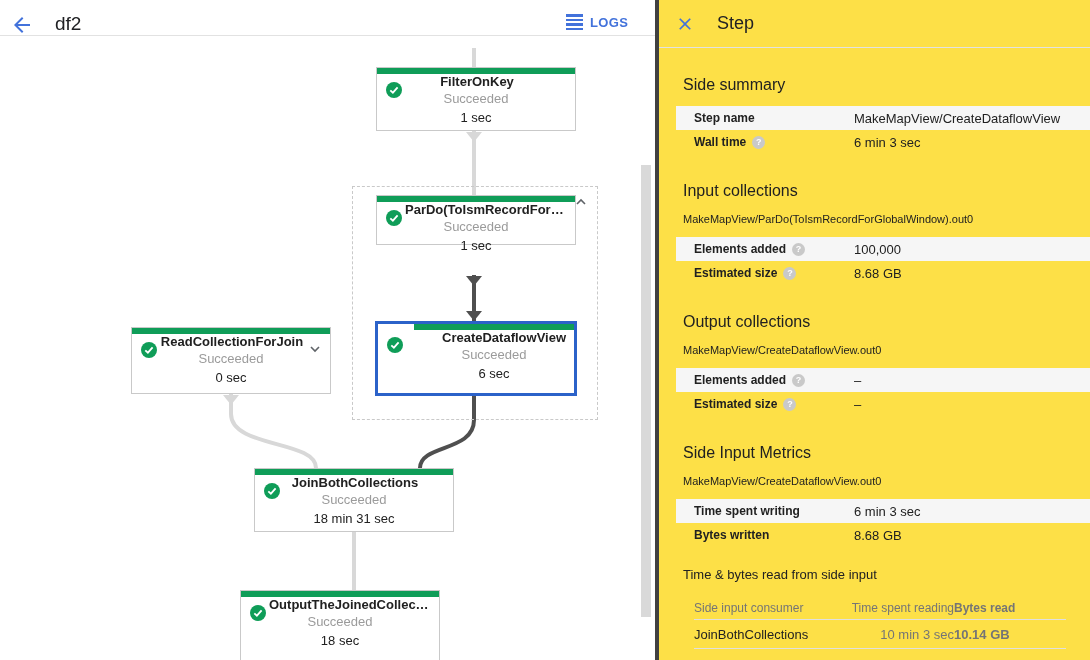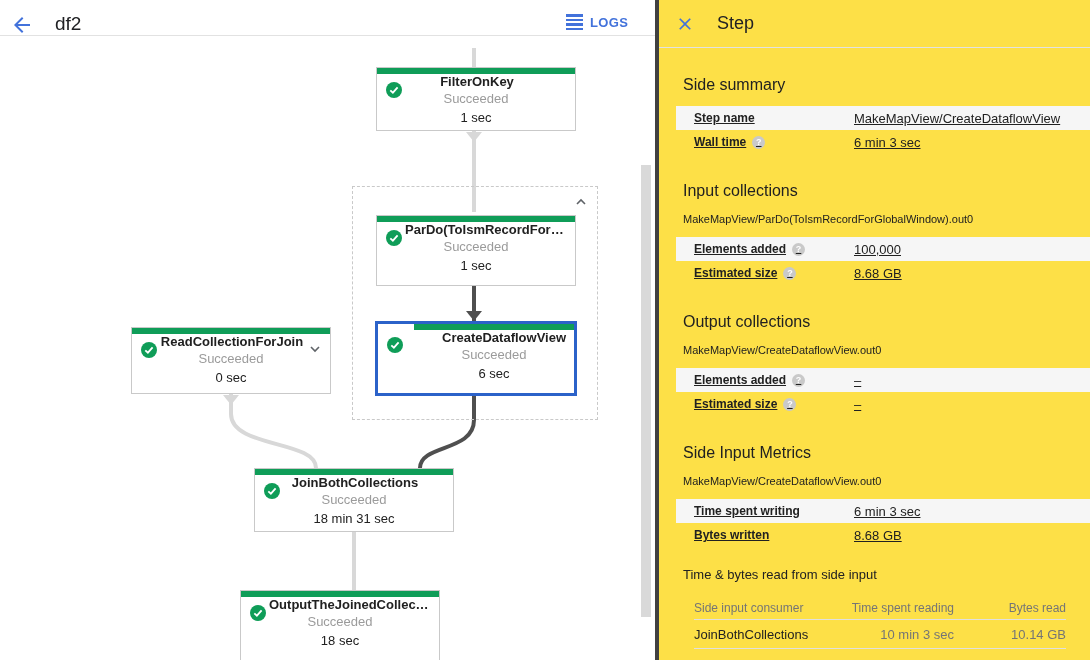--- a/index.html
+++ b/index.html
@@ -30,52 +30,52 @@
   .node .bar { height:6px; background:var(--green); }
   .node .check { position:absolute; left:9px; top:14px; width:16px; height:16px; }
   .node.selected .check { top:13px; }
   .node .title { text-align:center; font-size:13px; font-weight:bold; color:#212121; padding:0 26px 0 28px; white-space:nowrap; overflow:hidden; }
   .node .status { text-align:center; font-size:13px; color:#9b9b9b; line-height:19px; }
   .node .time { text-align:center; font-size:13px; color:#212121; line-height:19px; }
   .node.selected { border:3px solid var(--selected); }
   .node .expander { position:absolute; right:7px; top:13px; width:16px; height:16px; cursor:pointer; }
 
   .n-filter { left:376px; top:19px;  height:64px; }
-  .n-pardo  { left:376px; top:167px; height:71px; }
+  .n-pardo  { left:376px; top:147px; height:50px; }
   .n-create { left:375px; top:273px; height:75px; width:202px;padding-left:36px; }
   .n-read   { left:131px; top:279px; height:67px; }
   .n-join   { left:254px; top:420px; height:64px; }
   .n-output { left:240px; top:542px; height:72px; }
 
   .vscroll { position:absolute; left:641px; top:117px; width:10px; height:452px; background:#d9d9d9; cursor:pointer; }
 
   
   .panel { position:absolute; left:655px; top:0; width:435px; height:660px; background:#fde047; border-left:4px solid #404040; }
   .panel-header { position:relative; height:48px; border-bottom:1px solid #e2e2e2; }
   .close-btn { position:absolute; left:16px; top:14px; width:20px; height:20px; cursor:pointer; }
   .panel-title { position:absolute; left:58px; top:13px; font-size:18px; color:#212124; }
 
   .panel-body { padding:0 0 0 24px; }
   .sec-heading { font-size:16px; color:#212121; margin:28px 0 0 0; }
   .sec-sub { font-size:11px; color:#212121; margin:13px 0 0 0; }
-  .kv-rows { margin:12px 0 0 -7px;text-decoration:underline; }
+  .kv-rows { margin:12px 0 0 -7px; }
   .kv-row { display:flex; align-items:center; height:24px; padding-left:18px; }
   .kv-row.alt { background:#f6f6f6; }
   .kv-label-wrap { width:160px; display:flex; align-items:center; gap:6px; }
   .kv-label { font-size:12px; font-weight:bold; color:#212121; }
   .help-icon { width:13px; height:13px; border-radius:50%; background:#c9c9c9; color:#fff; font-size:9px; font-weight:bold; line-height:13px; text-align:center; flex:0 0 13px; }
   .kv-value { font-size:13px; color:#212121; }
 
   .tbl-heading { font-size:13px; font-weight:normal; color:#212121; margin:20px 0 0 0; }
   .si-table { margin:14px 24px 0 11px; }
   .si-head { display:flex; align-items:center; height:24px; border-bottom:1px solid #e0e0e0; }
   .si-row { display:flex; align-items:center; height:29px; border-bottom:1px solid #e0e0e0; }
   .si-c1 { flex:1; text-align:left; }
   .si-c2 { width:130px; text-align:right; }
-  .si-c3 { width:112px; text-align:right; }
+  .si-c3 { width:112px; text-align:left;font-weight:bold; }
   .si-head span { font-size:12px; color:#757575; }
   .si-row .si-c1 { font-size:13px; color:#212121; }
   .si-row .si-c2, .si-row .si-c3 { font-size:13px; color:#757575; }
 </style>
 </head>
 <body>
 
 <div class="topbar">
   <span class="back-btn">
     <svg width="24" height="24" viewBox="0 0 24 24">

